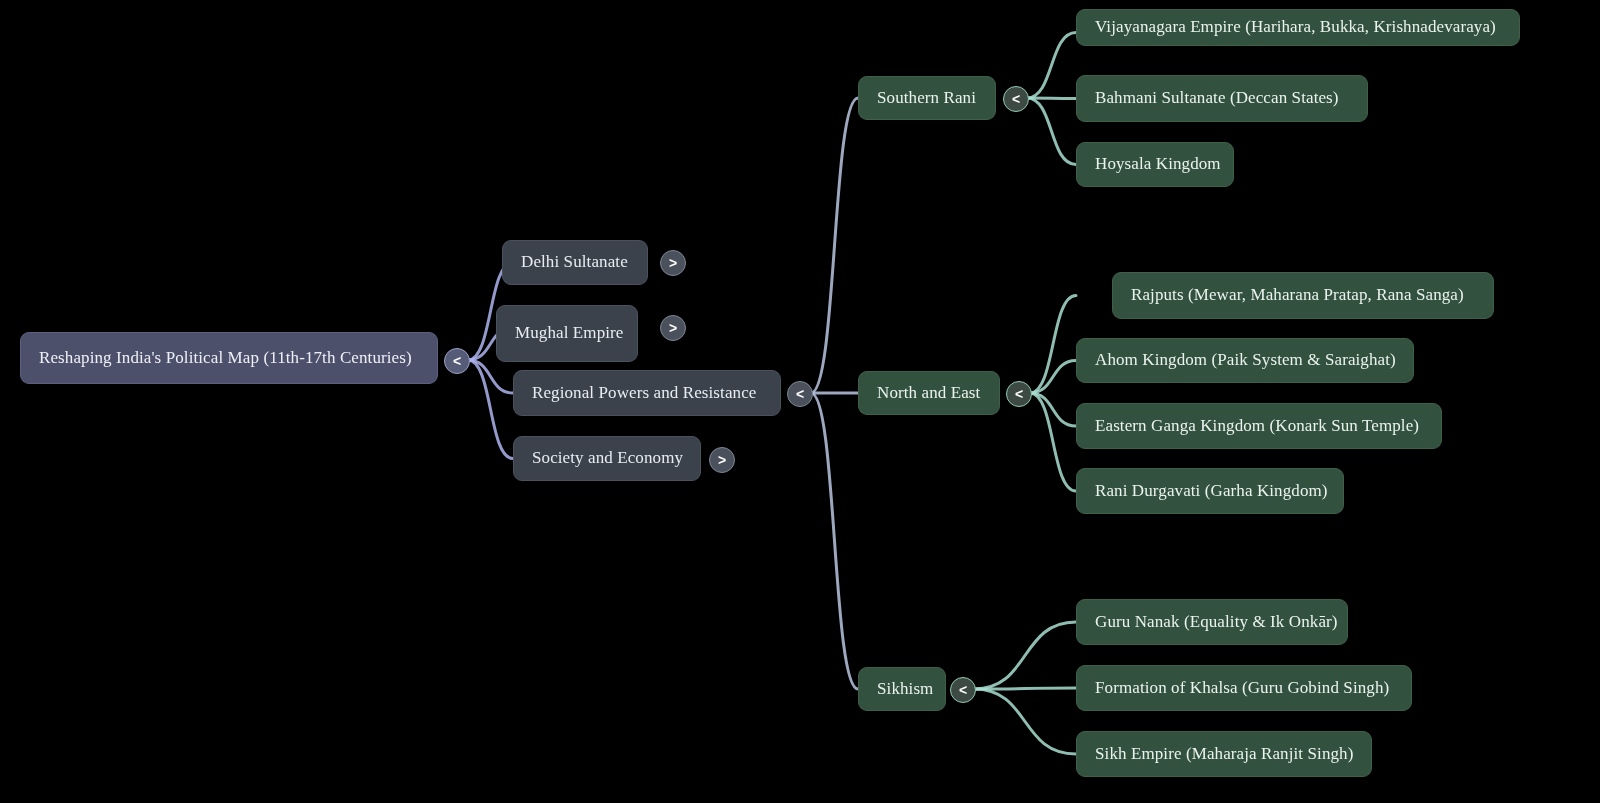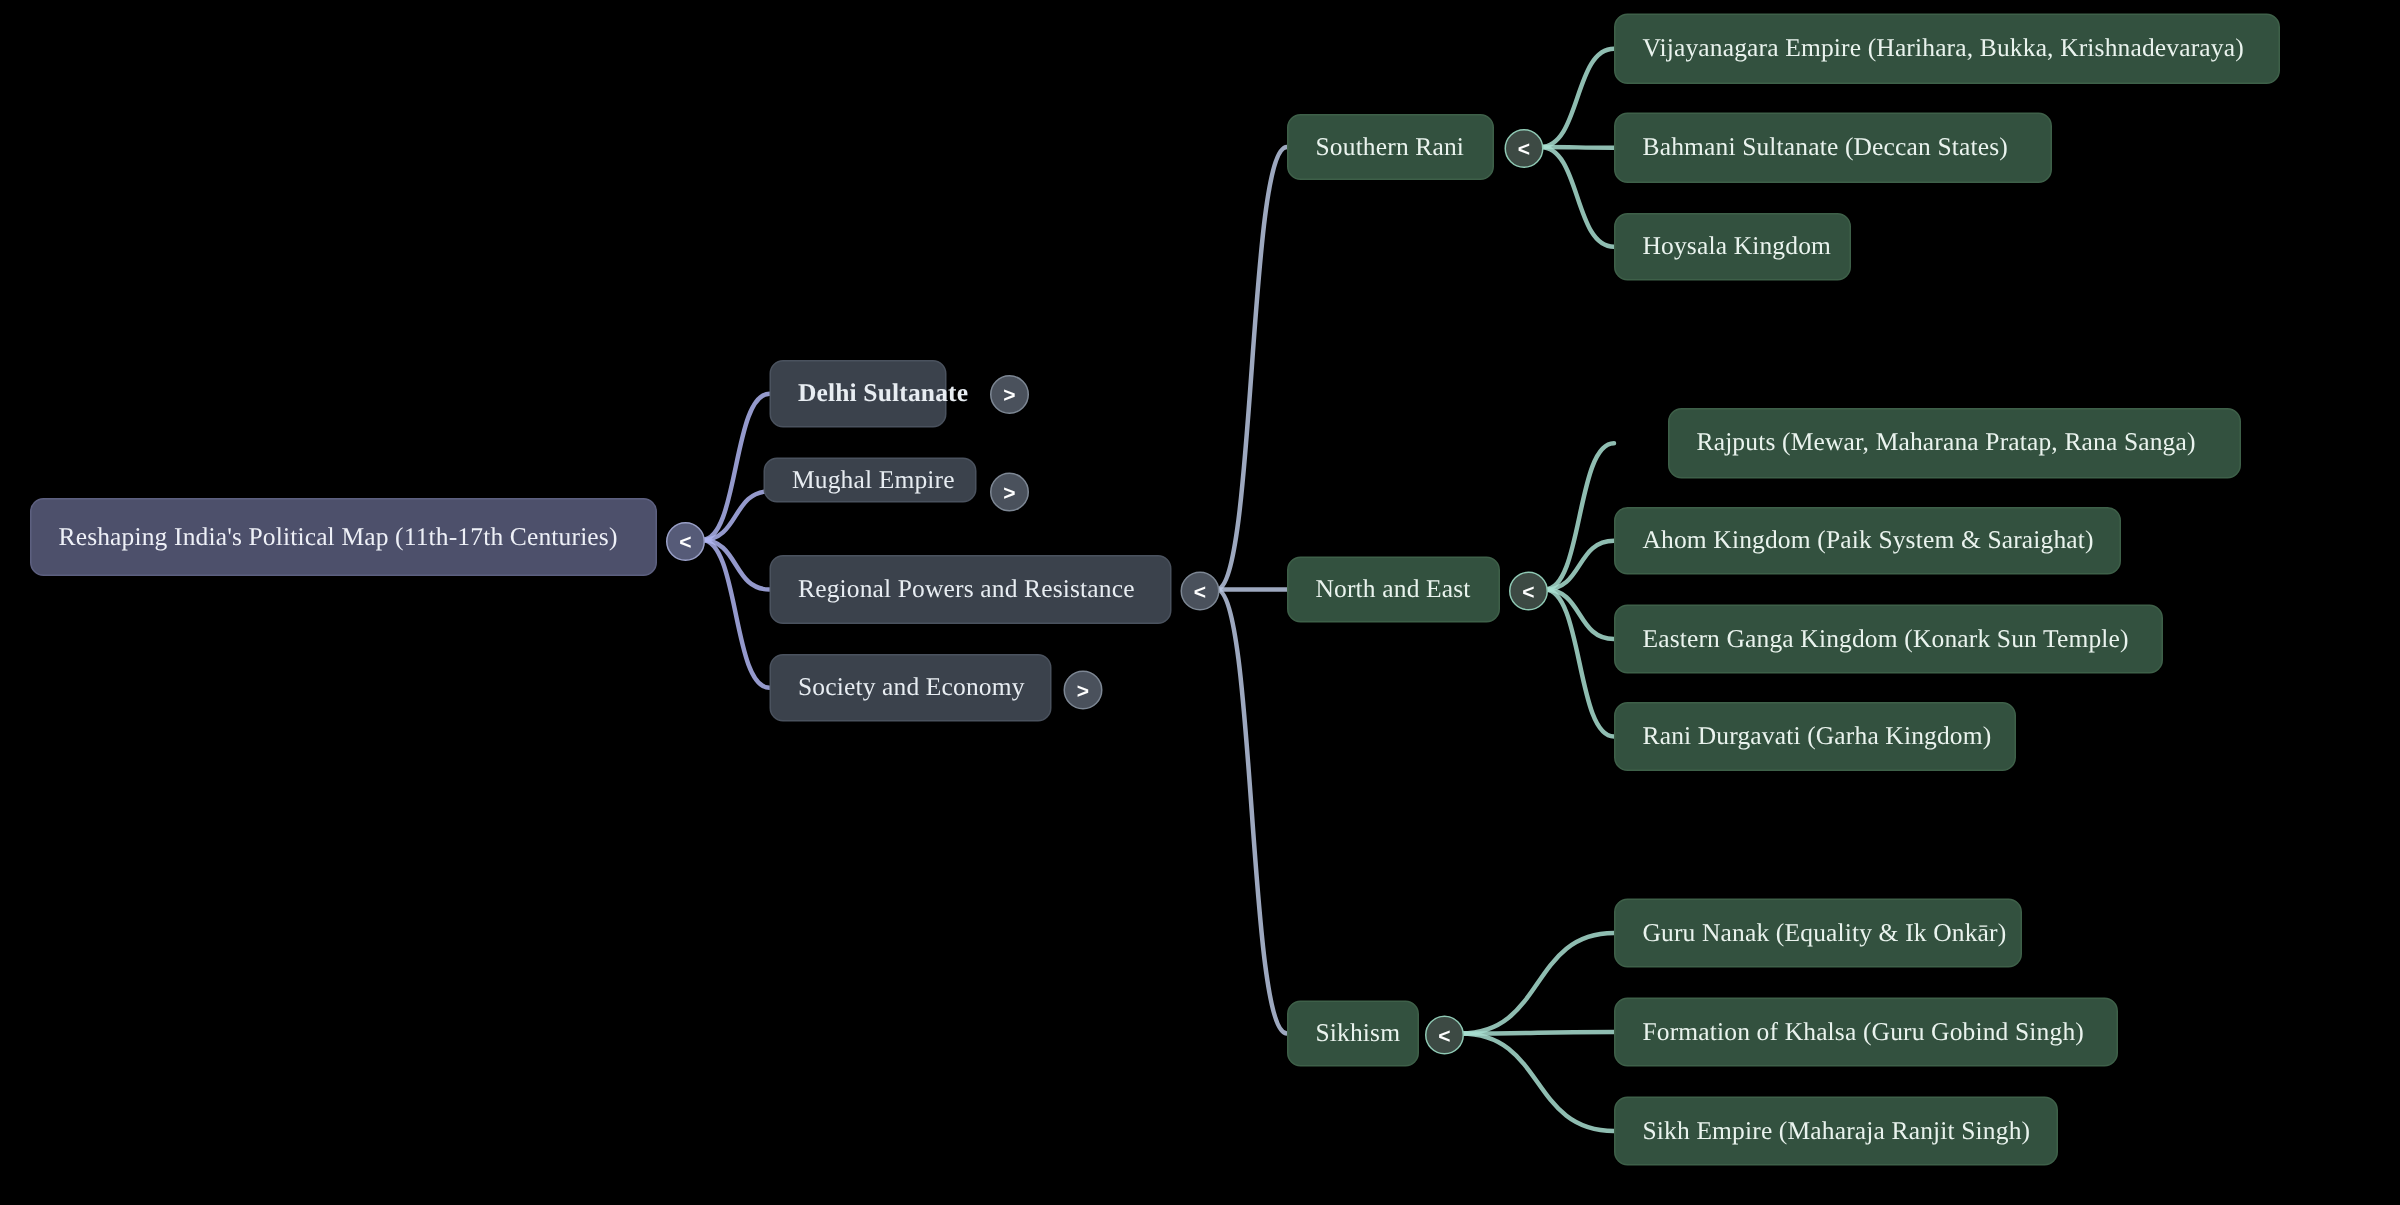--- a/index.html
+++ b/index.html
@@ -100,41 +100,41 @@
       <path d="M 811 393 C 836.85 393, 832.15 689, 858 689" fill="none" stroke="#b9c6e0" stroke-width="3" stroke-linecap="round" opacity="0.85"></path>
       <path d="M 974 689 C 1030.1 689, 1019.9 622, 1076 622" fill="none" stroke="#a8ded0" stroke-width="3" stroke-linecap="round" opacity="0.85"></path>
       <path d="M 974 689 C 1030.1 689, 1019.9 688, 1076 688" fill="none" stroke="#a8ded0" stroke-width="3" stroke-linecap="round" opacity="0.85"></path>
       <path d="M 974 689 C 1030.1 689, 1019.9 754, 1076 754" fill="none" stroke="#a8ded0" stroke-width="3" stroke-linecap="round" opacity="0.85"></path>
     </svg>
   <div id="node-layer">
       <div class="node node-root" style="left: 20px; top: 332px; width: 418px; height: 52px;">
         <span>Reshaping India's Political Map (11th-17th Centuries)</span>
       </div>
       <div class="toggle toggle-root" style="left: 444px; top: 348px;">&lt;</div>
-      <div class="node node-branch" style="left: 513px; top: 240px; width: 118px; height: 45px; font-weight: bold;">
+      <div class="node node-branch" style="left: 502px; top: 240px; width: 146px; height: 45px;">
         <span>Delhi Sultanate</span>
       </div>
       <div class="toggle toggle-branch" style="left: 660px; top: 250px;">&gt;</div>
-      <div class="node node-branch" style="left: 509px; top: 305px; width: 142px; height: 30px;">
+      <div class="node node-branch" style="left: 496px; top: 305px; width: 142px; height: 57px;">
         <span>Mughal Empire</span>
       </div>
       <div class="toggle toggle-branch" style="left: 660px; top: 315px;">&gt;</div>
       <div class="node node-branch" style="left: 513px; top: 370px; width: 268px; height: 46px;">
         <span>Regional Powers and Resistance</span>
       </div>
       <div class="toggle toggle-branch" style="left: 787px; top: 381px;">&lt;</div>
       <div class="node node-branch" style="left: 513px; top: 436px; width: 188px; height: 45px;">
         <span>Society and Economy</span>
       </div>
       <div class="toggle toggle-branch" style="left: 709px; top: 447px;">&gt;</div>
       <div class="node node-green" style="left: 858px; top: 76px; width: 138px; height: 44px;">
         <span>Southern Rani</span>
       </div>
       <div class="toggle toggle-green" style="left: 1003px; top: 86px;">&lt;</div>
-      <div class="node node-green" style="left: 1076px; top: 9px; width: 444px; height: 47px;">
+      <div class="node node-green" style="left: 1076px; top: 9px; width: 444px; height: 37px;">
         <span>Vijayanagara Empire (Harihara, Bukka, Krishnadevaraya)</span>
       </div>
       <div class="node node-green" style="left: 1076px; top: 75px; width: 292px; height: 47px;">
         <span>Bahmani Sultanate (Deccan States)</span>
       </div>
       <div class="node node-green" style="left: 1076px; top: 142px; width: 158px; height: 45px;">
         <span>Hoysala Kingdom</span>
       </div>
       <div class="node node-green" style="left: 858px; top: 371px; width: 142px; height: 44px;">
         <span>North and East</span>

